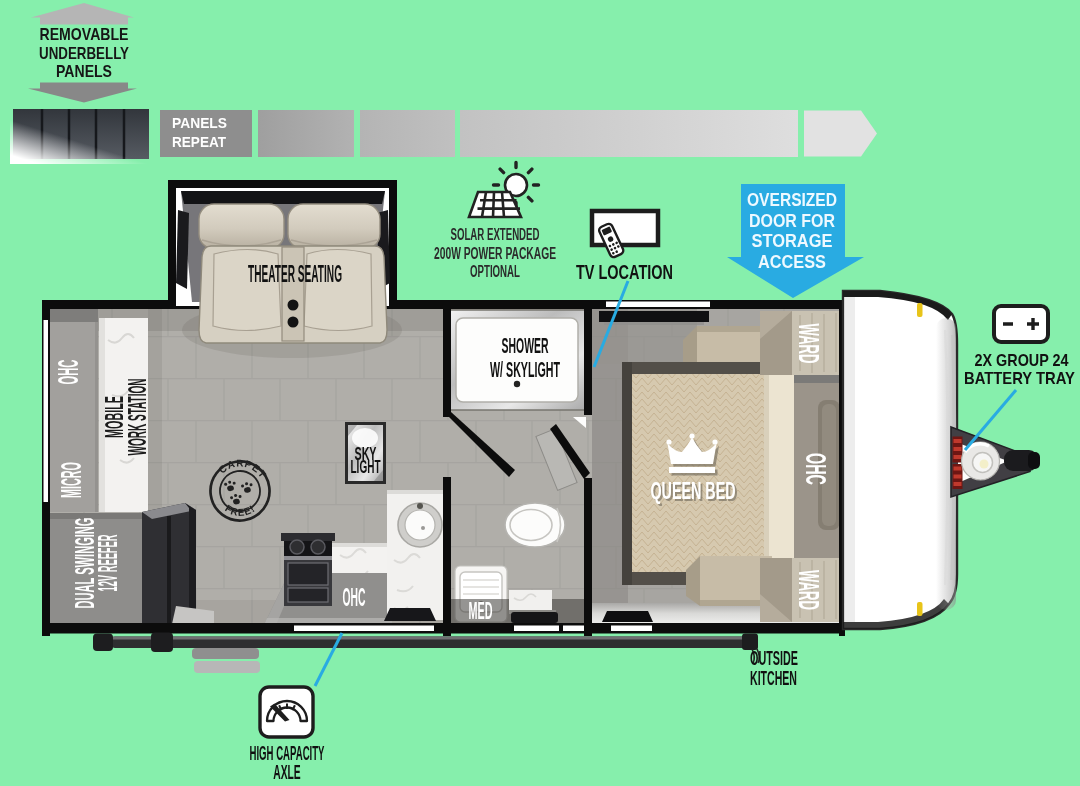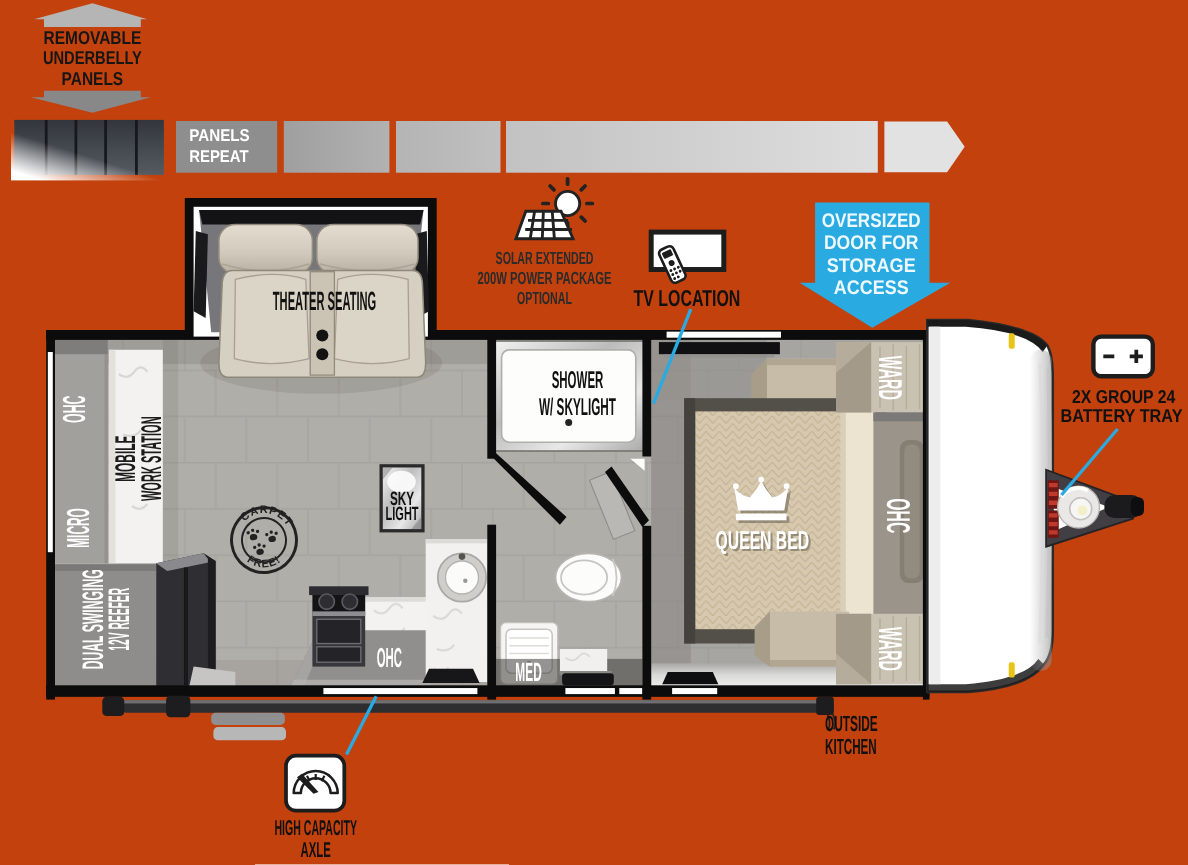--- a/index.html
+++ b/index.html
@@ -1,16 +1,16 @@
 <!DOCTYPE html>
 <html><head>
 <meta charset="utf-8">
 <style>
 html,body{margin:0;padding:0;background:#fff;}
-#page{position:relative;width:1080px;height:786px;background:#c2410c;overflow:hidden;
+#page{position:relative;width:1080px;height:786px;background:#86efac;overflow:hidden;
 font-family:"Liberation Sans",sans-serif;}
 svg{position:absolute;left:0;top:0;}
 text{font-family:"Liberation Sans",sans-serif;font-weight:bold;}
 </style>
 </head>
 <body>
 <div id="page">
 <svg width="1080" height="786" viewBox="0 0 1080 786">
 <defs>
 <pattern id="tile" width="56" height="84" patternUnits="userSpaceOnUse">

